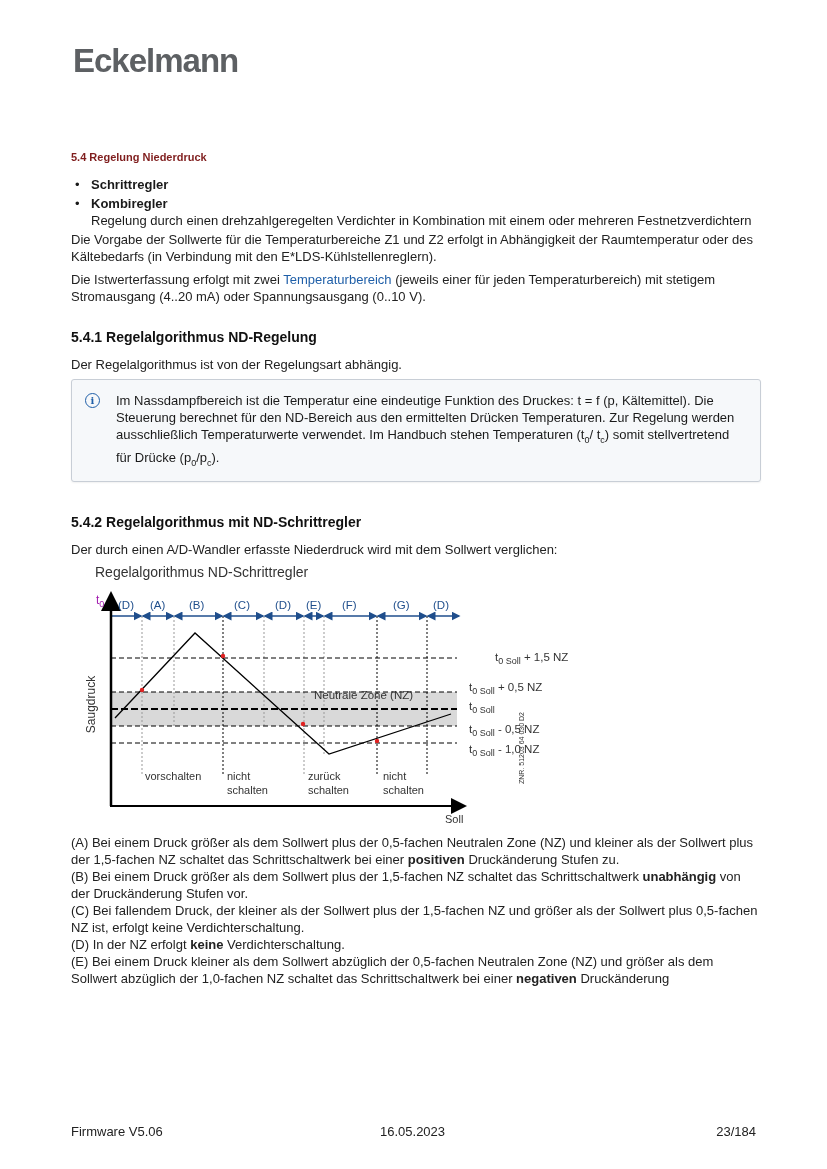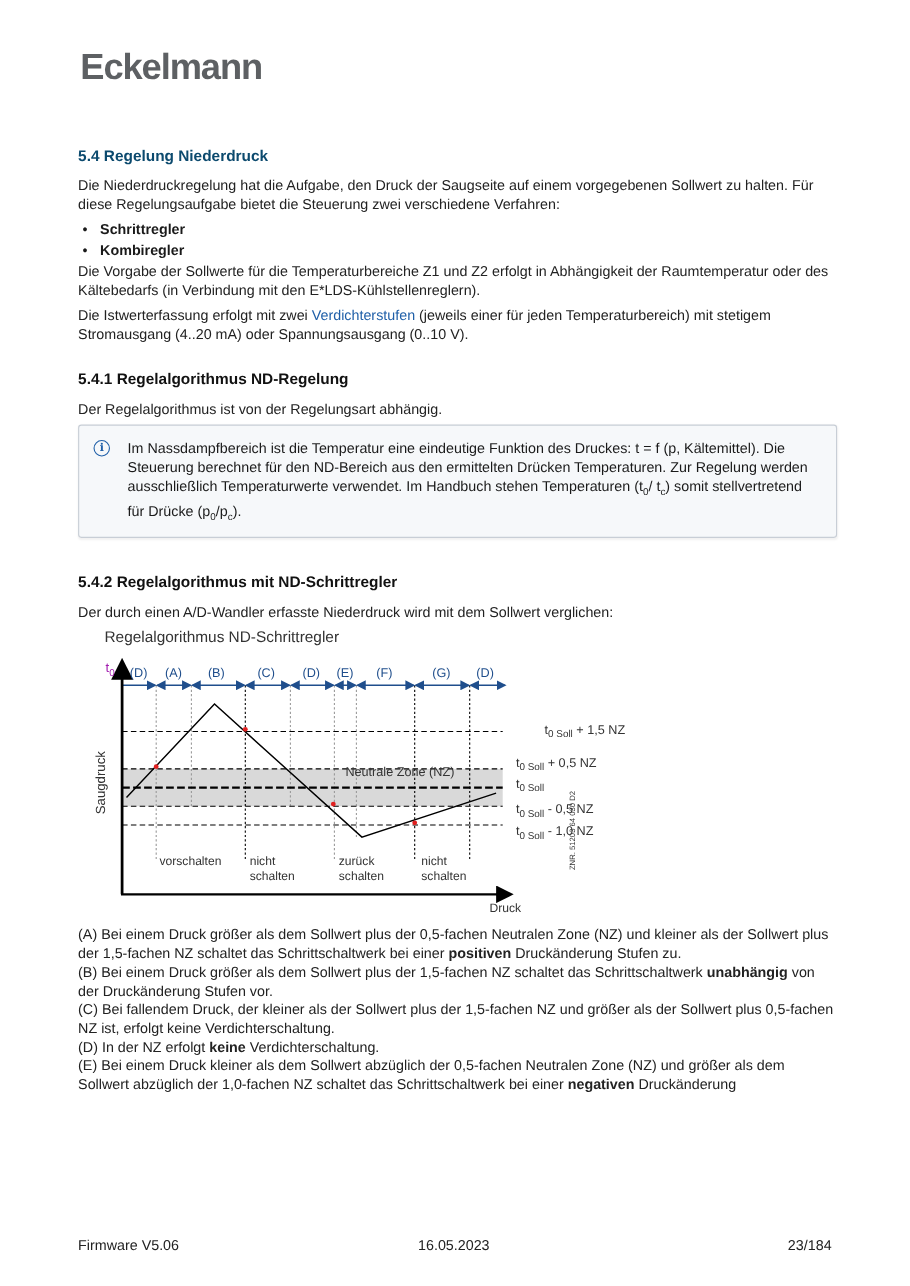--- a/index.html
+++ b/index.html
@@ -1,19 +1,19 @@
 <!DOCTYPE html>
 <html><head>
 <meta charset="utf-8">
 <style>
   html, body { margin:0; padding:0; background:#fff; }
   body { width:827px; height:1169px; position:relative; font-family:"Liberation Sans", sans-serif; color:#1a1a1a; overflow:hidden; }
   .logo { position:absolute; left:73px; top:42px; font-family:"Liberation Sans", sans-serif; font-weight:bold; font-size:33px; color:#5d6063; letter-spacing:-1px; }
   .content { position:absolute; left:71px; top:133px; width:690px; font-size:13px; line-height:17px; }
-  h2 { font-size:14px; font-weight:bold; margin:0 0 10px 0; color:#0c4a6e; }
+  h2 { font-size:11px; font-weight:bold; margin:16px 0 10px 0; color:#7f1d1d; }
   h3 { font-size:14px; font-weight:bold; margin:0 0 10px 0; color:#111; }
   p { margin:0 0 6px 0; color:#222; }
   ul.bullets { list-style:none; margin:0 0 2px 0; padding:0 0 0 4px; }
   ul.bullets li { position:relative; padding-left:16px; margin-bottom:2px; }
   ul.bullets li::before { content:"•"; position:absolute; left:0; top:0; }
   .link { color:#1f5fa8; }
   .infobox { border:1px solid #c8ced6; border-radius:3px; background:#f6f8fa; padding:12px 14px 10px 44px; position:relative; margin:6px 0 0 0; box-shadow:0 1px 2px rgba(0,0,0,0.06); }
   .info-icon { position:absolute; left:13px; top:13px; width:13px; height:13px; border:1.5px solid #1f5fa8; border-radius:50%; color:#1f5fa8; font-size:10px; line-height:13px; text-align:center; font-weight:bold; font-family:"DejaVu Serif", serif; }
   .diagram { position:relative; width:520px; height:260px; margin:8px 0 0 22px; }
   .footer { position:absolute; top:1124px; left:71px; width:685px; font-size:13px; color:#222; }
@@ -21,31 +21,31 @@
   .desc p { margin:0; }
   sub { font-size:9px; }
 </style>
 </head>
 <body>
 
 <div class="logo">Eckelmann</div>
 
 <div class="content">
   <h2>5.4  Regelung Niederdruck</h2>
-  <p>Die Niederdruckregelung hat die Aufgabe, den Druck der Saugseite auf einem vorgegebenen Sollwert zu halten. Für diese Regelungsaufgabe bietet die Steuerung zwei verschiedene Verfahren:</p>
   <ul class="bullets">
     <li>
       <b>Schrittregler</b><br>
     </li>
     <li>
       <b>Kombiregler</b><br>
+      <span>Regelung durch einen drehzahlgeregelten Verdichter in Kombination mit einem oder mehreren Festnetzverdichtern</span>
     </li>
   </ul>
   <p>Die Vorgabe der Sollwerte für die Temperaturbereiche Z1 und Z2 erfolgt in Abhängigkeit der Raumtemperatur oder des Kältebedarfs (in Verbindung mit den E*LDS-Kühlstellenreglern).</p>
-  <p><span>Die Istwerterfassung erfolgt mit zwei </span><span class="link">Verdichterstufen</span><span> (jeweils einer für jeden Temperaturbereich) mit stetigem Stromausgang (4..20 mA) oder Spannungsausgang (0..10 V).</span></p>
+  <p><span>Die Istwerterfassung erfolgt mit zwei </span><span class="link">Temperaturbereich</span><span> (jeweils einer für jeden Temperaturbereich) mit stetigem Stromausgang (4..20 mA) oder Spannungsausgang (0..10 V).</span></p>
 
   <h3 style="margin-top:24px">5.4.1  Regelalgorithmus ND-Regelung</h3>
   <p>Der Regelalgorithmus ist von der Regelungsart abhängig.</p>
   <div class="infobox">
     <span class="info-icon">i</span>
     <span><span>Im Nassdampfbereich ist die Temperatur eine eindeutige Funktion des Druckes: t = f (p, Kältemittel). Die Steuerung berechnet für den ND-Bereich aus den ermittelten Drücken Temperaturen. Zur Regelung werden ausschließlich Temperaturwerte verwendet. Im Handbuch stehen Temperaturen (t</span><sub>0</sub><span>/ t</span><sub>c</sub><span>) somit stellvertretend für Drücke (p</span><sub>0</sub><span>/p</span><sub>c</sub><span>).</span></span>
   </div>
 
   <h3 style="margin-top:32px">5.4.2  Regelalgorithmus mit ND-Schrittregler</h3>
   <p>Der durch einen A/D-Wandler erfasste Niederdruck wird mit dem Sollwert verglichen:</p>
@@ -107,21 +107,21 @@
       <g fill="#e02020">
         <circle cx="49" cy="124" r="2.2"></circle>
         <circle cx="130" cy="90" r="2.2"></circle>
         <circle cx="210" cy="158" r="2.2"></circle>
         <circle cx="284" cy="175" r="2.2"></circle>
       </g>
     </svg>
 
     <div style="position:absolute;left:3px;top:26px;font-size:12px;color:#a21caf;"><span>t</span><sub>0</sub></div>
     <div style="position:absolute;left:-30px;top:130px;transform:rotate(-90deg);font-size:12px;color:#333;">Saugdruck</div>
-    <div style="position:absolute;left:352px;top:245px;font-size:11px;color:#333;">Druck</div>
+    <div style="position:absolute;left:352px;top:245px;font-size:11px;color:#333;">Soll</div>
 
     <div style="position:absolute;top:31px;font-size:11.5px;color:#1f4e8c;">
       <span style="position:absolute;left:25px">(D)</span>
       <span style="position:absolute;left:57px">(A)</span>
       <span style="position:absolute;left:96px">(B)</span>
       <span style="position:absolute;left:141px">(C)</span>
       <span style="position:absolute;left:182px">(D)</span>
       <span style="position:absolute;left:213px">(E)</span>
       <span style="position:absolute;left:249px">(F)</span>
       <span style="position:absolute;left:300px">(G)</span>

